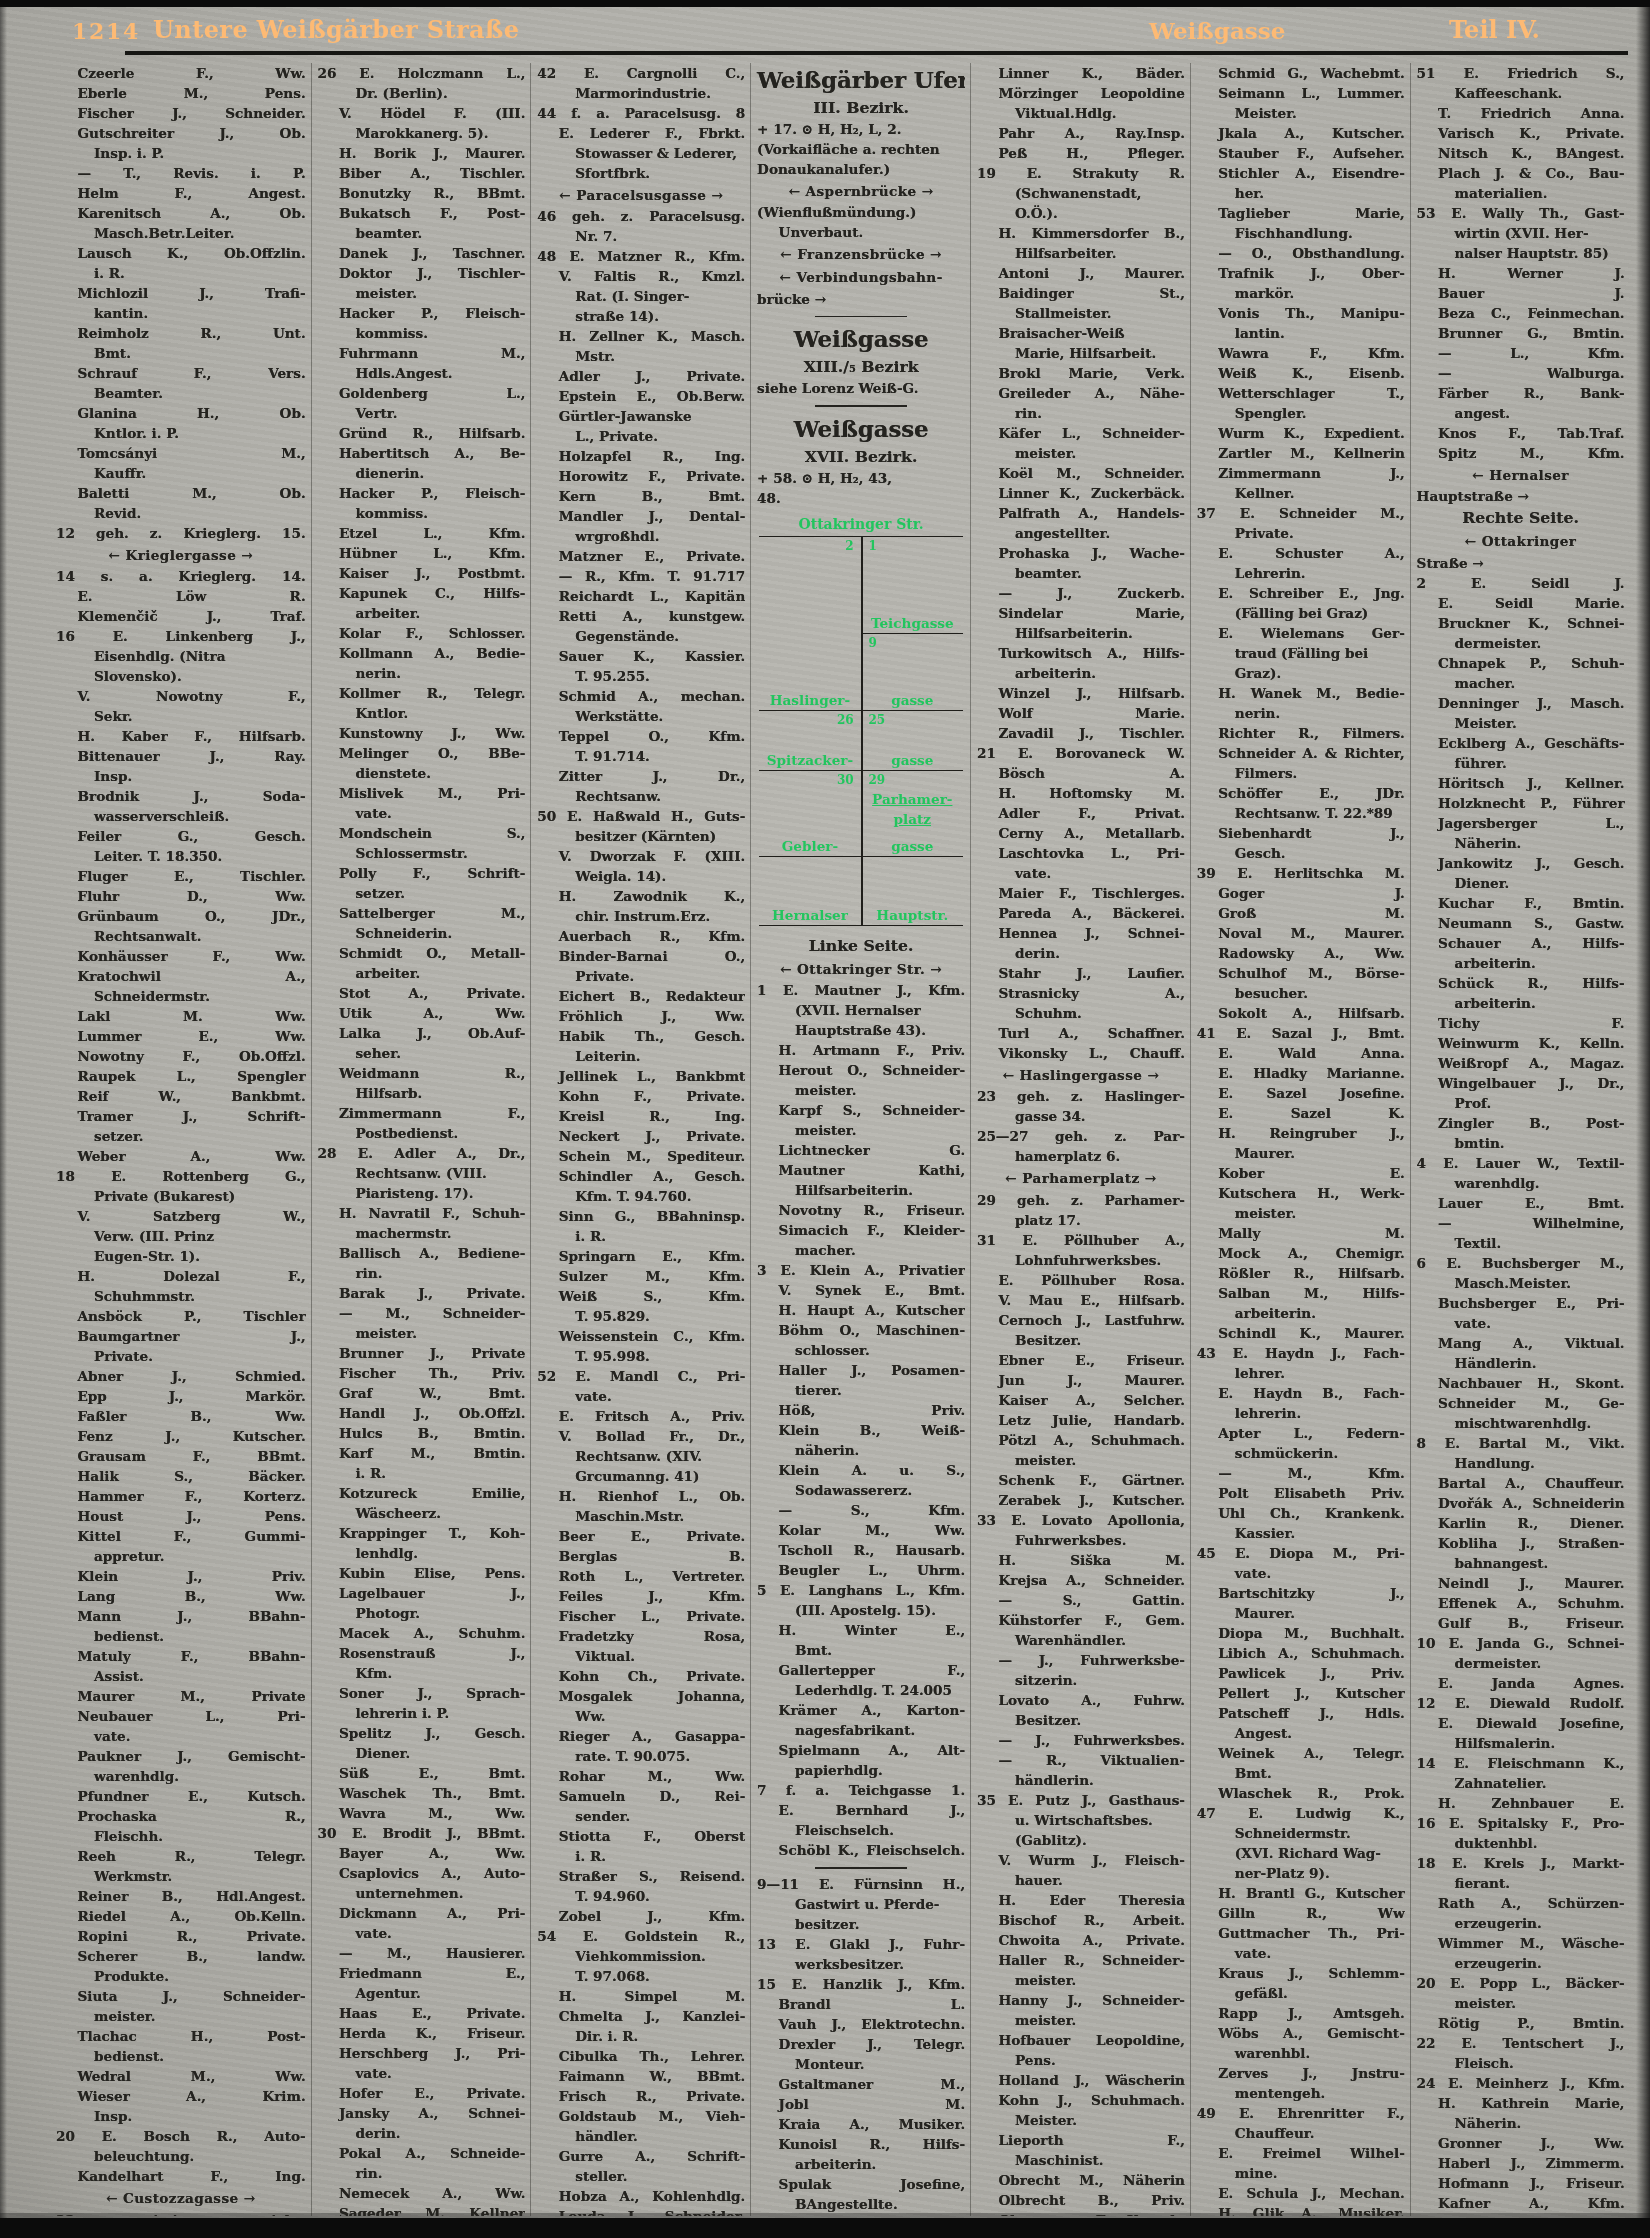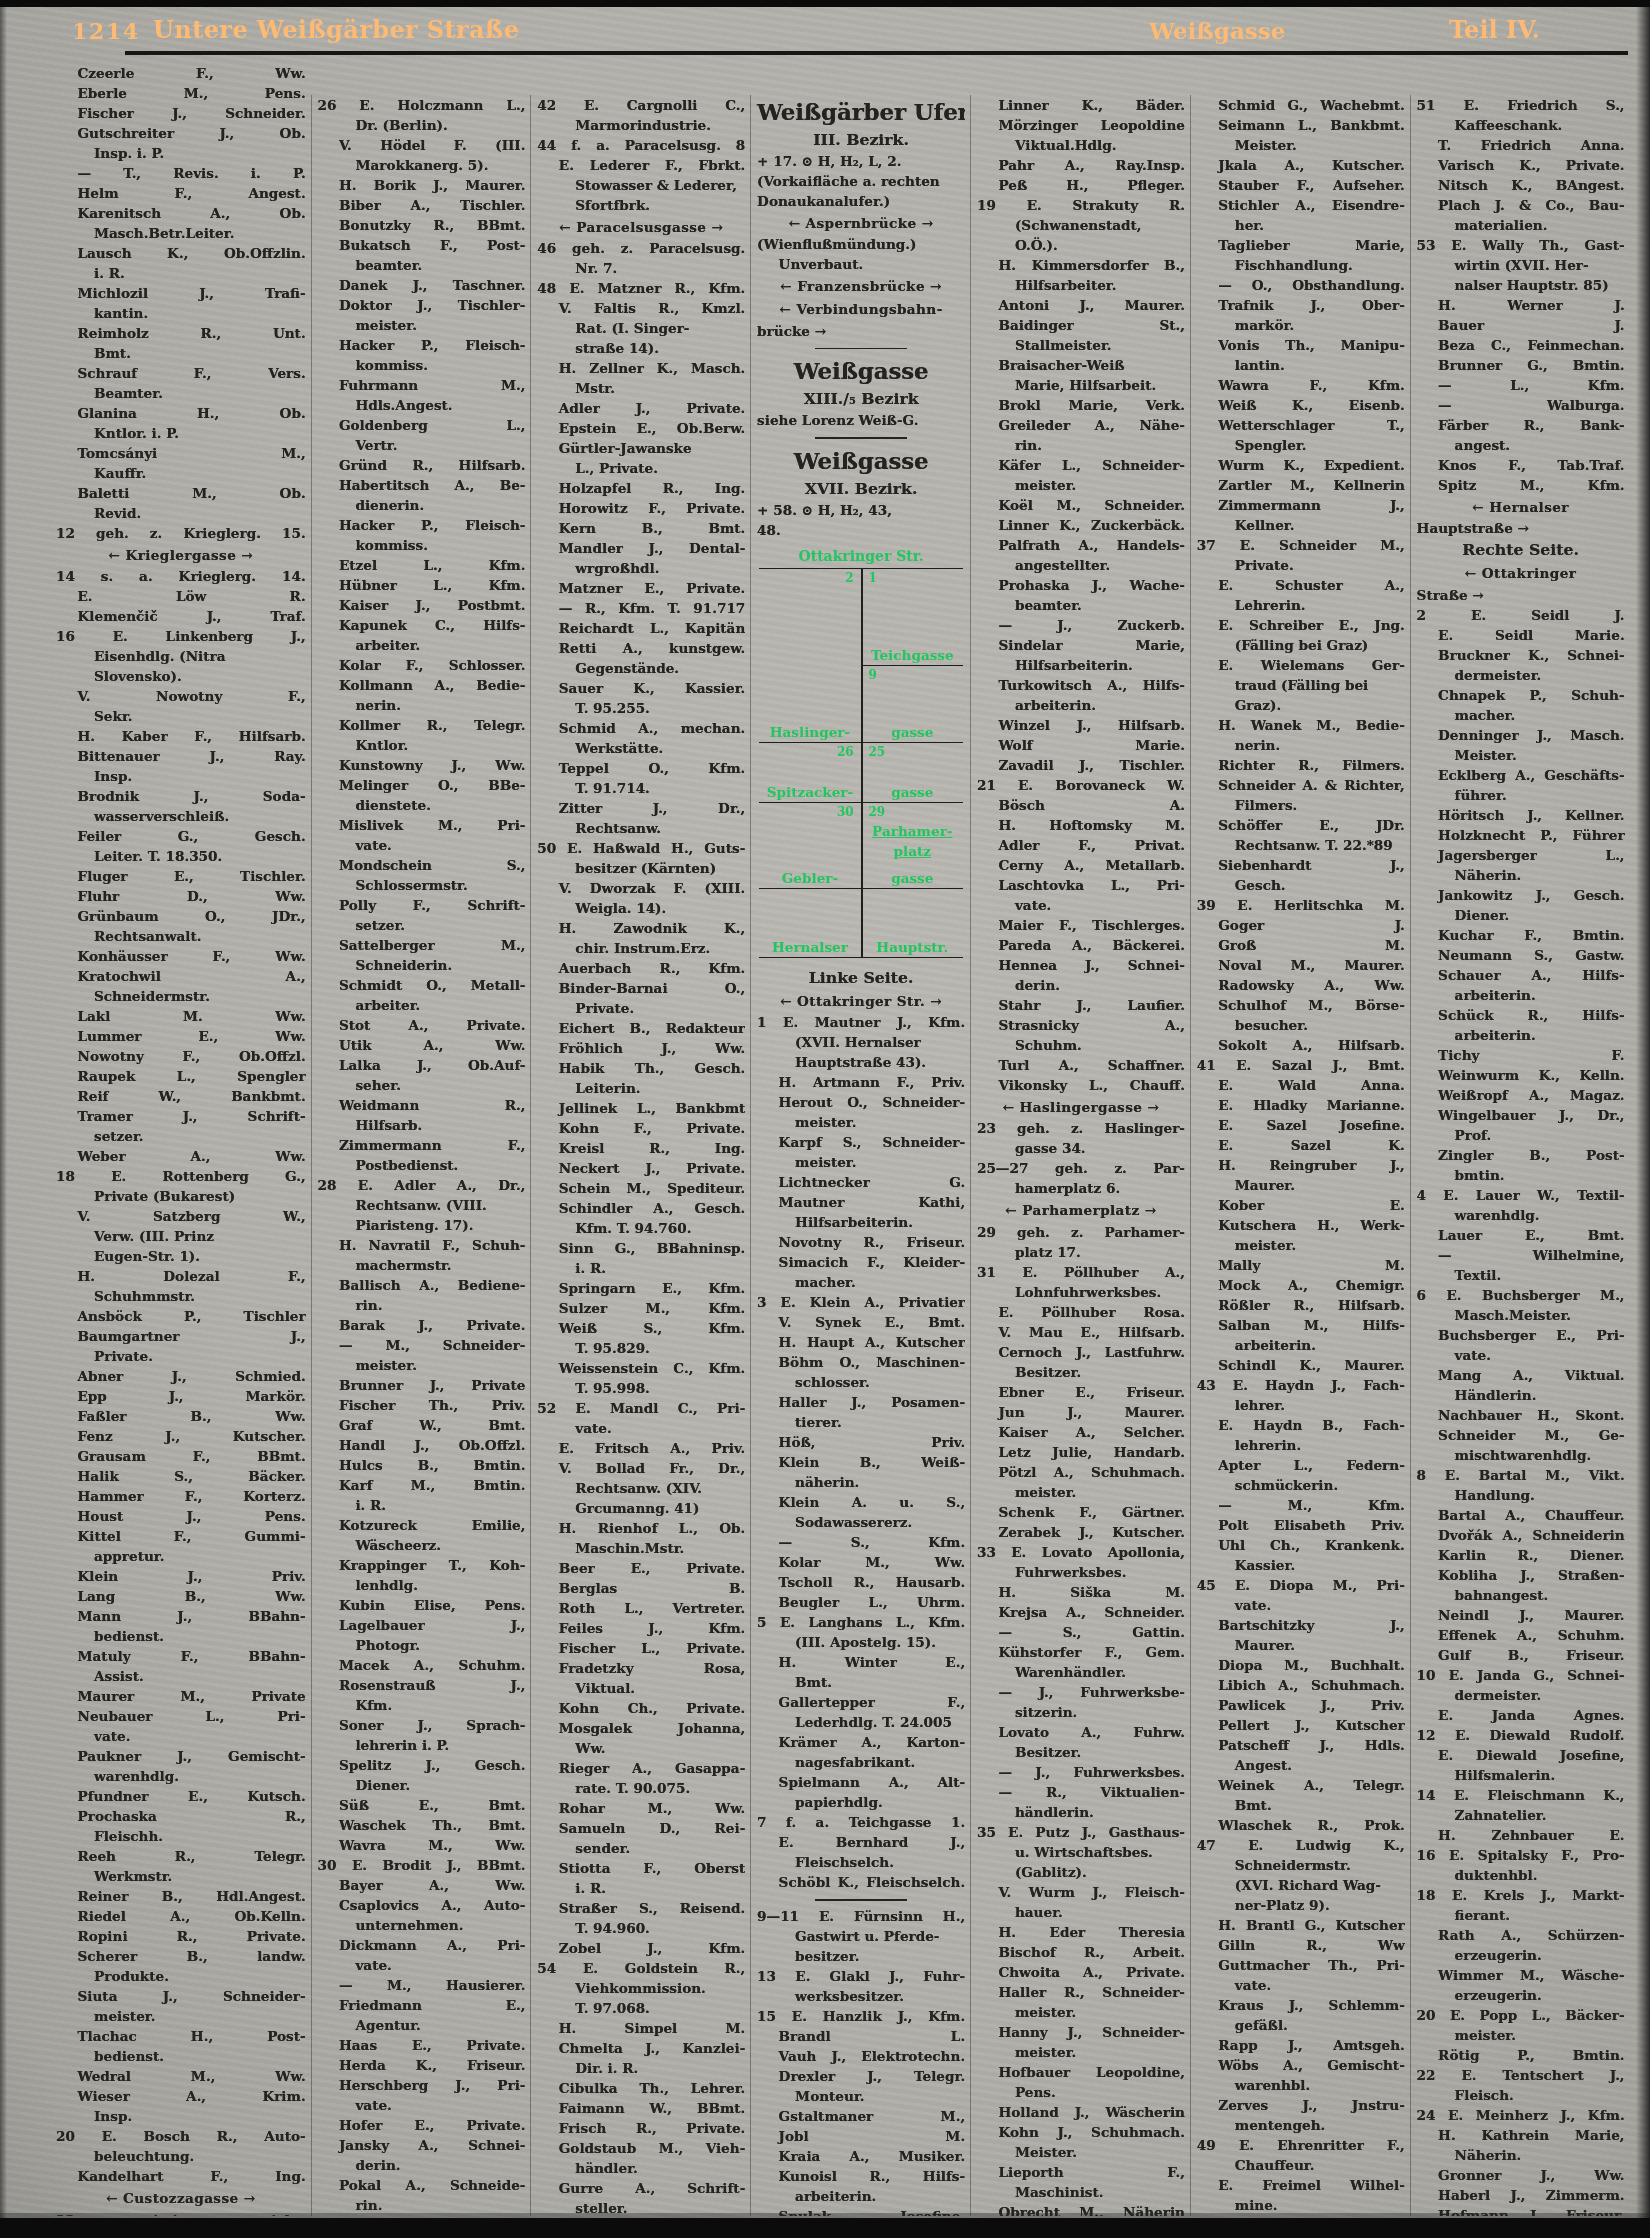--- a/index.html
+++ b/index.html
@@ -21,21 +21,21 @@
   .header{position:absolute;top:11.6px;left:3px;right:0;height:40px;color:#fdba74;}
   .pagenum{position:absolute;left:69px;top:6.6px;font-size:22px;font-weight:bold;letter-spacing:1.7px;}
   .title-left{position:absolute;left:150px;top:3.3px;font-size:24px;font-weight:bold;letter-spacing:0.4px;}
   .title-right{position:absolute;left:1146px;top:5px;font-size:23px;font-weight:bold;}
   .part{position:absolute;left:1446px;top:3.3px;font-size:24px;font-weight:bold;}
   .header-rule{position:absolute;top:51px;left:125px;right:23px;height:4.1px;background:#161613;}
 
   .cols{position:absolute;top:63px;left:56px;right:26.4px;bottom:23px;display:flex;gap:5px;overflow:hidden;}
   .col{flex:1 1 0;min-width:0;overflow:hidden;}
   .col:first-child{flex:1.2 1 0;}
-  .col + .col{border-left:0.8px solid rgba(32,32,28,.4);padding-left:5.8px;margin-top:32px;}
+  .col + .col{border-left:0.8px solid rgba(32,32,28,.4);padding-left:5.8px;}
 
   .ln{font-size:13.6px;line-height:20px;font-weight:bold;color:#24231f;
       text-shadow:0 0 0.6px rgba(36,35,31,.8);}
   .ln.e{padding-left:21.5px;text-align:justify;text-align-last:justify;}
   .ln.c{padding-left:38px;}
   .ln.n{text-align:justify;text-align-last:justify;}
   .ln.s{text-align:center;padding:1.7px 0;letter-spacing:0.4px;}
   .ln.h1{font-size:23px;line-height:33px;text-align:center;white-space:nowrap;letter-spacing:-0.2px;}
   .ln.h2{font-size:15.7px;line-height:23px;text-align:center;}
   .ln.ct{}
@@ -654,21 +654,21 @@
       <div class="ln c">Meister.</div>
       <div class="ln e">Lieporth F.,</div>
       <div class="ln c">Maschinist.</div>
       <div class="ln e">Obrecht M., Näherin</div>
       <div class="ln e">Olbrecht B., Priv.</div>
       <div class="ln e">Obermayer F., Kutsch.</div>
       <div class="ln e">Planeta C., Private.</div>
     </div>
     <div class="col">
       <div class="ln e">Schmid G., Wachebmt.</div>
-      <div class="ln e">Seimann L., Bankbmt.</div>
+      <div class="ln e">Seimann L., Lummer.</div>
       <div class="ln c">Meister.</div>
       <div class="ln e">Jkala A., Kutscher.</div>
       <div class="ln e">Stauber F., Aufseher.</div>
       <div class="ln e">Stichler A., Eisendre-</div>
       <div class="ln c">her.</div>
       <div class="ln e">Taglieber Marie,</div>
       <div class="ln c">Fischhandlung.</div>
       <div class="ln e">— O., Obsthandlung.</div>
       <div class="ln e">Trafnik J., Ober-</div>
       <div class="ln c">markör.</div>

